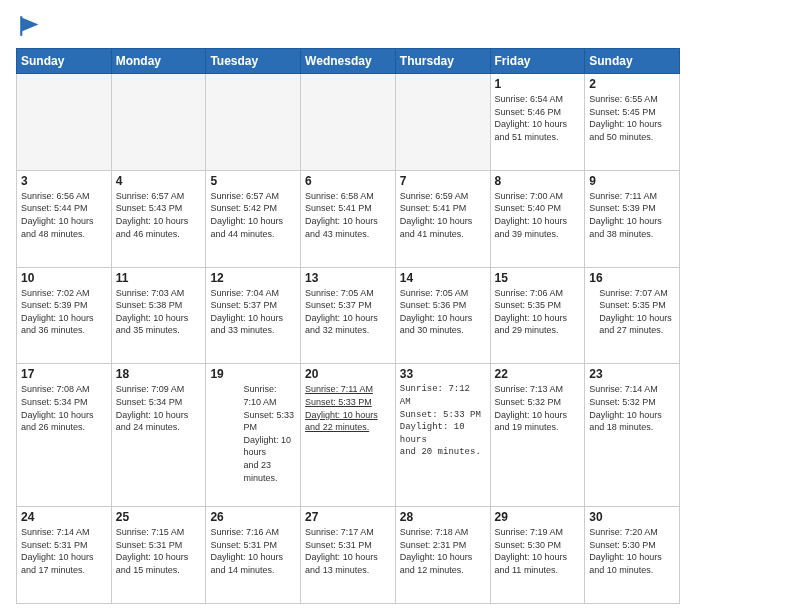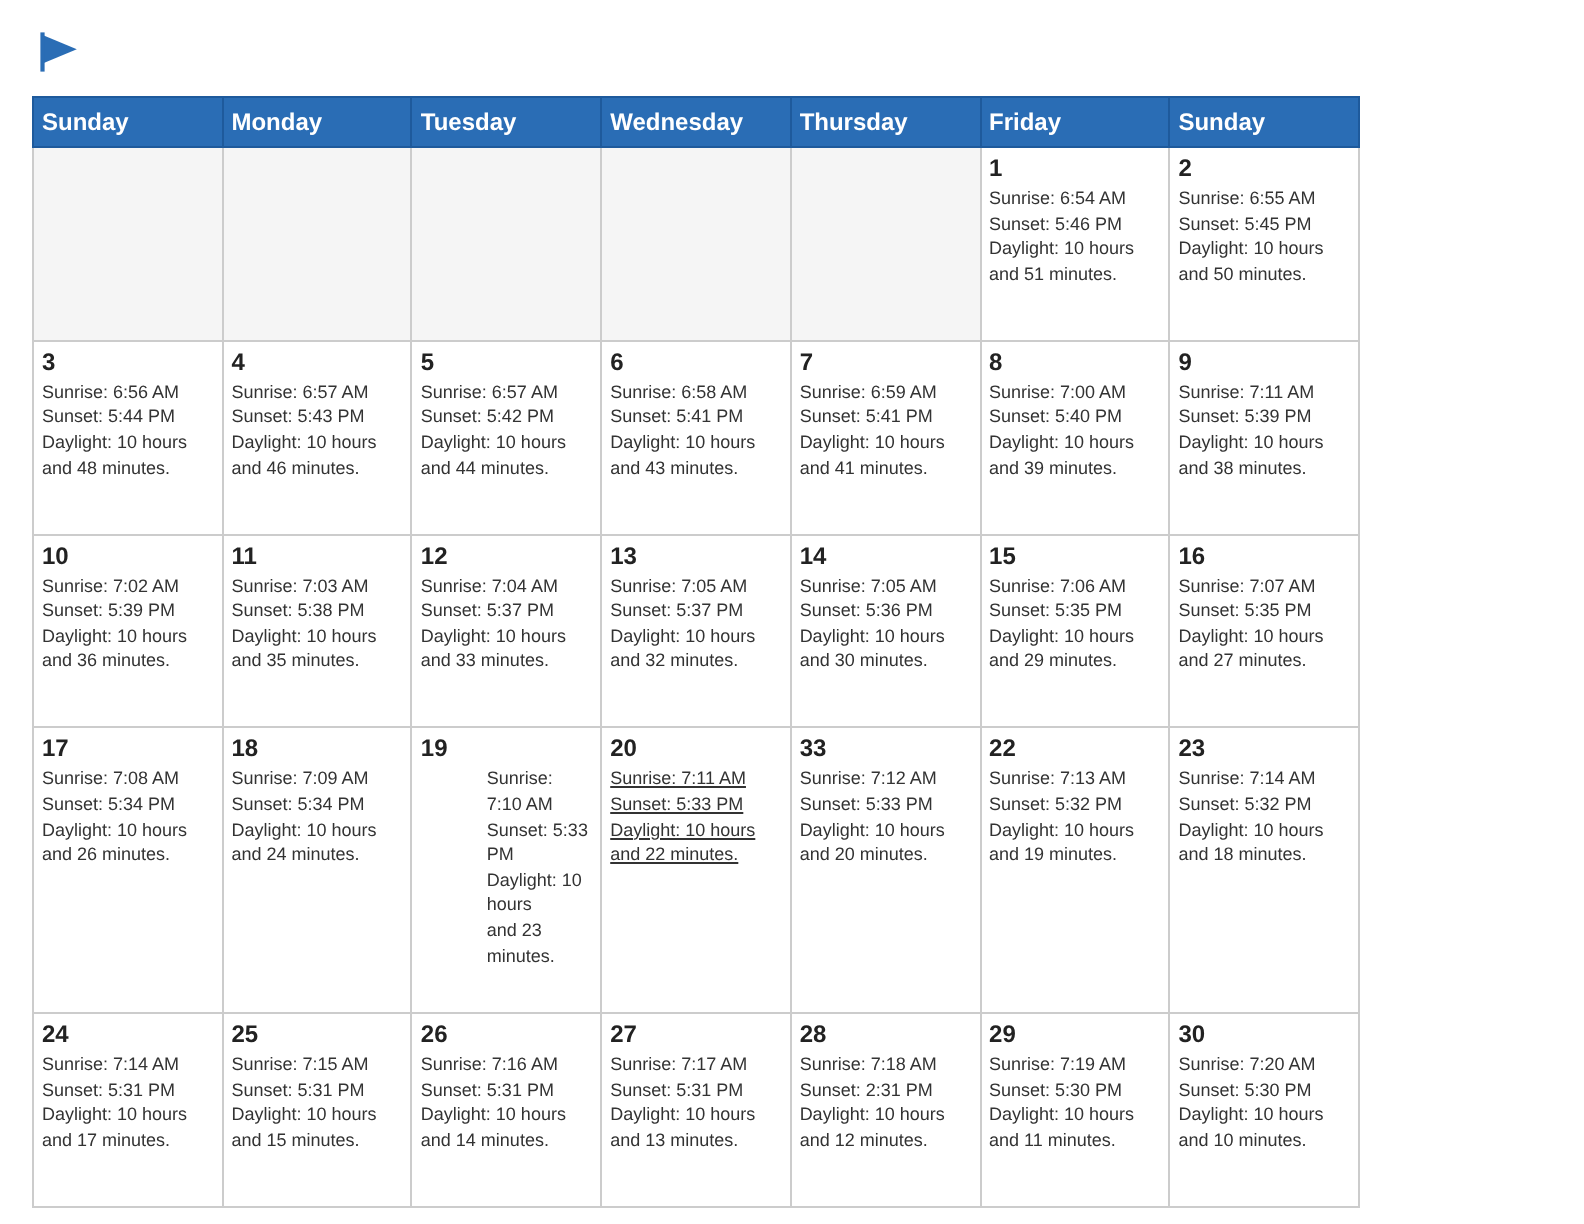--- a/index.html
+++ b/index.html
@@ -243,21 +243,21 @@
           </td>
           <td class="has-data">
             <span class="day-num">15</span>
             <div class="cell-info" style="white-space: pre-line;">Sunrise: 7:06 AM
 Sunset: 5:35 PM
 Daylight: 10 hours
 and 29 minutes.</div>
           </td>
           <td class="has-data">
             <span class="day-num">16</span>
-            <div class="cell-info" style="white-space: pre-line;">Sunrise: 7:07 AM
+            <div class="cell-info" style="white-space: pre-line; margin-left: 10px;">Sunrise: 7:07 AM
 Sunset: 5:35 PM
 Daylight: 10 hours
 and 27 minutes.</div>
           </td>
         </tr>
         <tr>
           <td class="has-data">
             <span class="day-num">17</span>
             <div class="cell-info" style="white-space: pre-line;">Sunrise: 7:08 AM
 Sunset: 5:34 PM
@@ -280,21 +280,21 @@
           </td>
           <td class="has-data">
             <span class="day-num">20</span>
             <div class="cell-info" style="white-space: pre-line; text-decoration: underline;">Sunrise: 7:11 AM
 Sunset: 5:33 PM
 Daylight: 10 hours
 and 22 minutes.</div>
           </td>
           <td class="has-data">
             <span class="day-num">33</span>
-            <div class="cell-info" style="white-space: pre-line;">Sunrise: 7:12 AM
+            <div class="cell-info" style="white-space: pre-line; font-family: Liberation Mono, monospace;">Sunrise: 7:12 AM
 Sunset: 5:33 PM
 Daylight: 10 hours
 and 20 minutes.</div>
           </td>
           <td class="has-data">
             <span class="day-num">22</span>
             <div class="cell-info" style="white-space: pre-line;">Sunrise: 7:13 AM
 Sunset: 5:32 PM
 Daylight: 10 hours
 and 19 minutes.</div>

